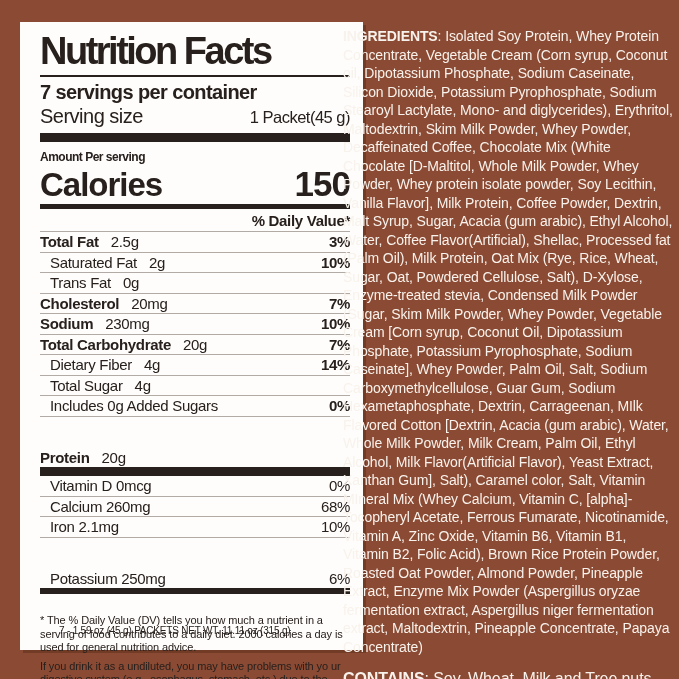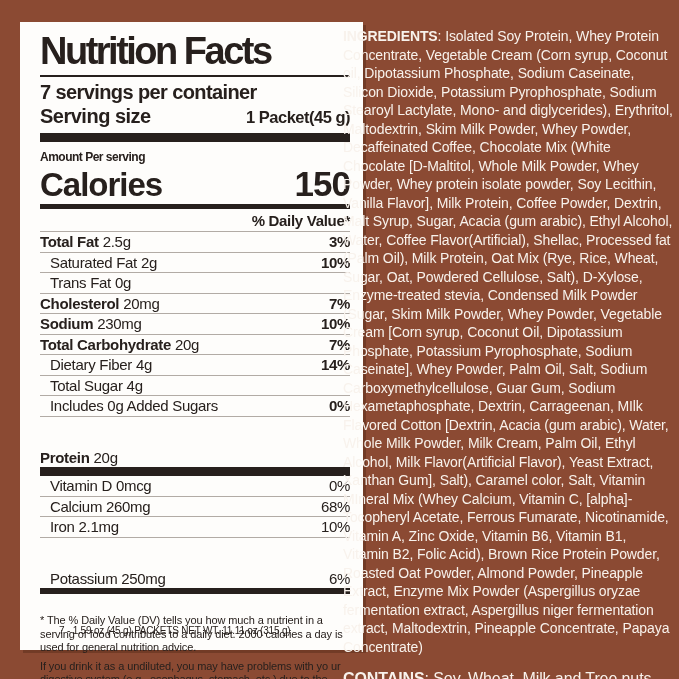--- a/index.html
+++ b/index.html
@@ -14,31 +14,31 @@
   }
   .panel{
     position:absolute;left:20px;top:22px;width:343px;height:628px;
     background:var(--panel);color:var(--ink);
     padding:9px 13px 0 20px;
     box-shadow:3px 3px 0 rgba(50,20,8,0.28);
   }
   .nf-title{font-size:38px;font-weight:bold;letter-spacing:-2.5px;line-height:40px;}
   .title-rule{height:2px;background:var(--ink);margin:4px 0 4px;}
   .servings{font-size:20px;font-weight:bold;letter-spacing:-0.6px;line-height:23px;}
-  .serving-row{display:flex;justify-content:space-between;align-items:baseline;font-weight:bold;letter-spacing:-0.5px;line-height:24px;}
+  .serving-row{display:flex;justify-content:space-between;align-items:baseline;font-weight:normal;letter-spacing:-0.5px;line-height:24px;}
   .serving-row .lbl{font-size:20px;}
   .serving-row .val{font-size:16.5px;}
   .bar-thick{height:9px;background:var(--ink);margin:4px 0 5px;}
   .amount{font-size:12px;font-weight:bold;letter-spacing:-0.5px;line-height:20px;}
   .cal-row{display:flex;justify-content:space-between;align-items:baseline;font-weight:bold;letter-spacing:-1px;line-height:34px;}
   .cal-row .cl{font-size:33px;}
   .cal-row .cv{font-size:35px;}
   .bar-med{height:5px;background:var(--ink);margin:2px 0 0;}
   .dvh{text-align:right;font-weight:bold;font-size:15px;letter-spacing:-0.3px;padding:3px 0 2px;border-bottom:1px solid var(--hair);}
-  .nrow{display:flex;align-items:baseline;font-size:15px;letter-spacing:-0.3px;padding:2px 0 1px;border-bottom:1px solid var(--hair);line-height:16.5px;}
+  .nrow{display:flex;align-items:baseline;font-size:15px;letter-spacing:-0.3px;padding:2px 0 1px;border-bottom:1px solid var(--hair);line-height:16.5px;gap:8px;}
   .nrow.main .nm{font-weight:bold;}
   .nrow.sub{padding-left:10px;}
   .amt{margin-left:4px;}
   .dv{margin-left:auto;font-weight:bold;}
   .nrow.plain .dv{font-weight:normal;}
   .nrow.nob{border-bottom:none;margin-top:31px;}
   .bar-end{height:6px;background:var(--ink);margin:0 0 0;}
   .footnote{font-size:11px;line-height:13.5px;letter-spacing:-0.1px;margin-top:5px;}
   .footnote.first{margin-top:20px;}
   .netwt{position:absolute;left:7px;bottom:14px;font-size:10px;letter-spacing:-0.2px;white-space:nowrap;margin-left:32px;}

